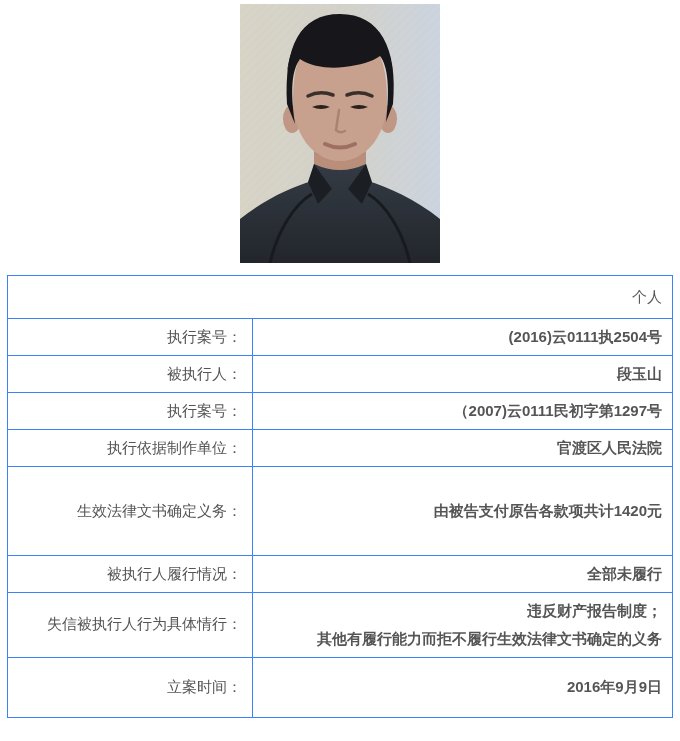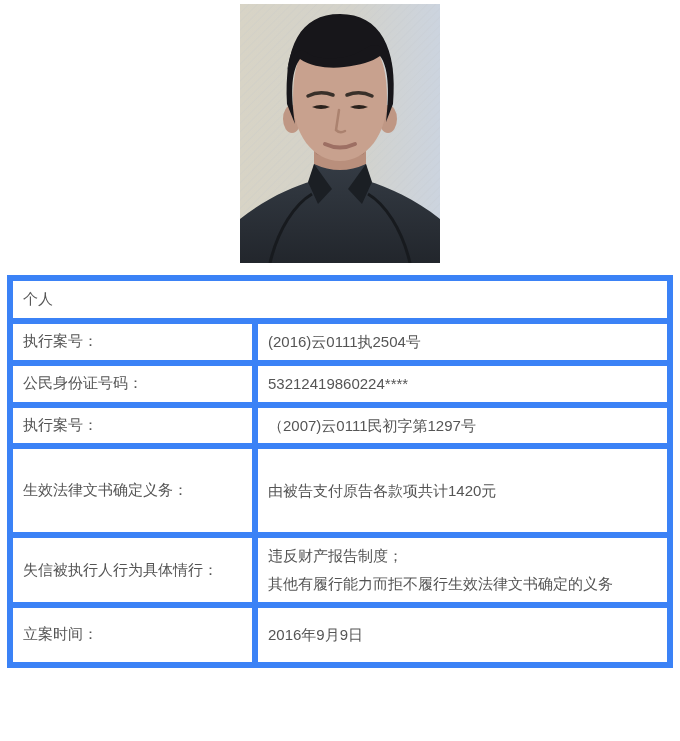--- a/index.html
+++ b/index.html
@@ -25,27 +25,27 @@
   .photo-frame svg { display: block; }
   .info-table {
     width: 666px;
     margin: 12px auto 0;
     border-collapse: collapse;
     table-layout: fixed;
     font-size: 15px;
     color: #555555;
   }
   .info-table td {
-    border: 6px solid #3b82f6;
-    text-align: left;
+    border: 1px solid #3b82f6;
+    text-align: right;
     vertical-align: middle;
     padding: 4px 10px;
   }
   .col-label { width: 245px; }
-  td.value { white-space: pre-line; line-height: 1.85; }
+  td.value { white-space: pre-line; line-height: 1.85; font-weight: bold; }
   tr.h-header td { height: 43px; }
   tr.h-std td    { height: 37px; }
   tr.h-tall td   { height: 89px; }
   tr.h-two td    { height: 63px; }
   tr.h-last td   { height: 60px; }
 </style>
 </head>
 <body>
 
 <div class="photo-wrap">
@@ -107,30 +107,38 @@
     </colgroup>
   <tbody>
     <tr class="h-header">
       <td colspan="2">个人</td>
     </tr>
     <tr class="h-std">
       <td class="label">执行案号：</td>
       <td class="value">(2016)云0111执2504号</td>
     </tr>
     <tr class="h-std">
-      <td class="label">公民身份证号码：</td>
-      <td class="value">53212419860224****</td>
+      <td class="label">被执行人：</td>
+      <td class="value">段玉山</td>
     </tr>
     <tr class="h-std">
       <td class="label">执行案号：</td>
       <td class="value">（2007)云0111民初字第1297号</td>
     </tr>
+    <tr class="h-std">
+      <td class="label">执行依据制作单位：</td>
+      <td class="value">官渡区人民法院</td>
+    </tr>
     <tr class="h-tall">
       <td class="label">生效法律文书确定义务：</td>
       <td class="value">由被告支付原告各款项共计1420元</td>
+    </tr>
+    <tr class="h-std">
+      <td class="label">被执行人履行情况：</td>
+      <td class="value">全部未履行</td>
     </tr>
     <tr class="h-two">
       <td class="label">失信被执行人行为具体情行：</td>
       <td class="value">违反财产报告制度；
 其他有履行能力而拒不履行生效法律文书确定的义务</td>
     </tr>
     <tr class="h-last">
       <td class="label">立案时间：</td>
       <td class="value">2016年9月9日</td>
     </tr>

